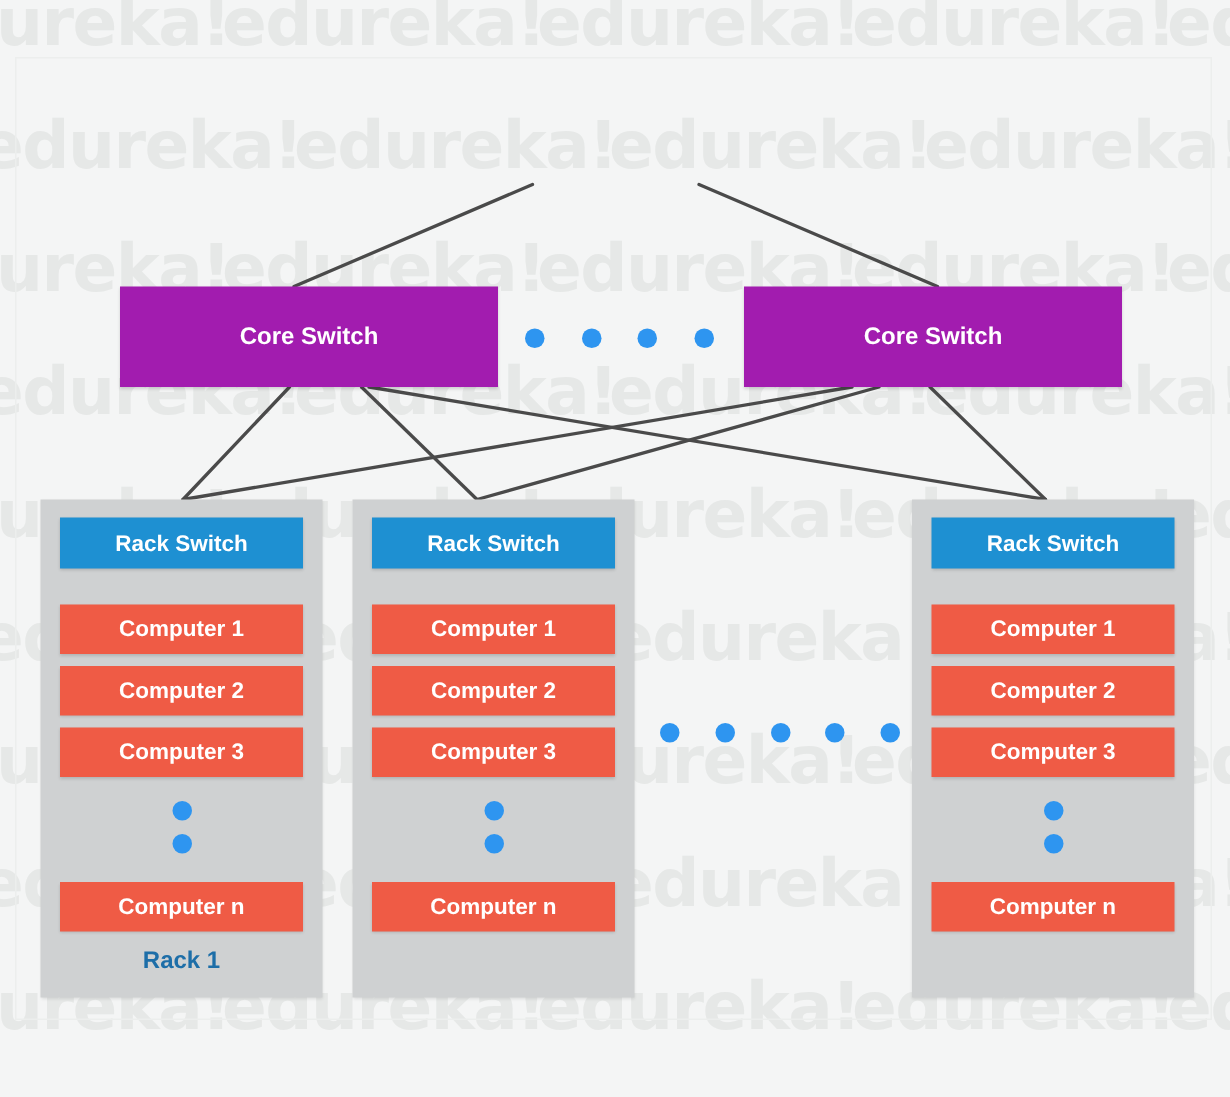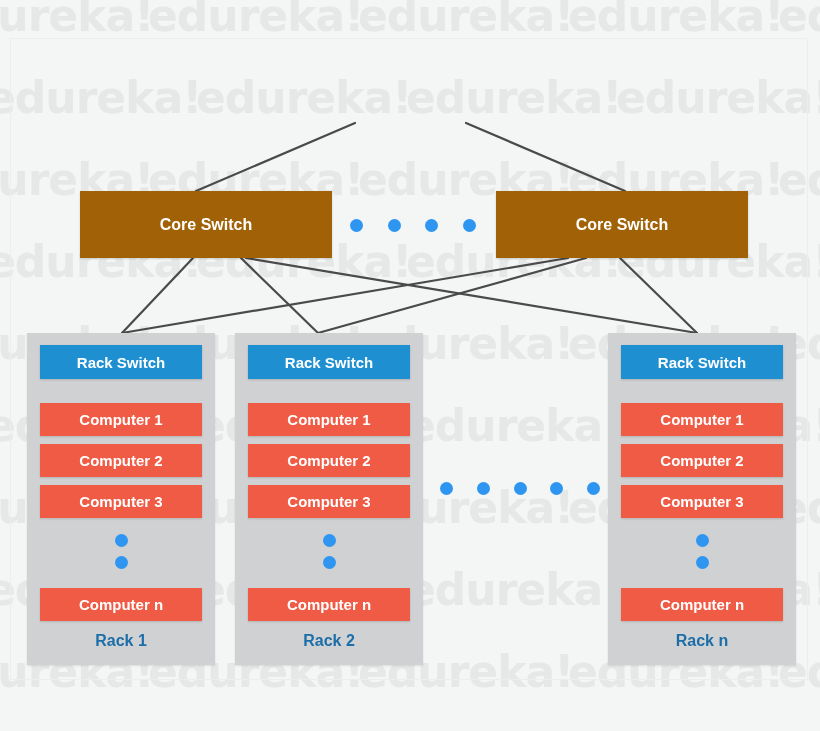--- a/index.html
+++ b/index.html
@@ -65,21 +65,21 @@
   #hadoop-cluster {
     left: 285px; top: 48px;
     width: 250px; height: 75px;
     background: #084a5a;
     font-size: 17px;
     box-shadow: 0 1px 2px rgba(0,0,0,0.18);
   }
   .core-switch {
     top: 191px;
     width: 252px; height: 67px;
-    background: #a16207;
+    background: #a21caf;
     font-size: 16px;
     box-shadow: 0 1px 2px rgba(0,0,0,0.15);
     justify-content: center;
   }
   #core-switch-left  { left: 80px; }
   #core-switch-right { left: 496px; }
 
   
   .dots {
     position: absolute;
@@ -278,31 +278,29 @@
       <div class="computer" style="background: rgb(239, 91, 69);">Computer 1</div>
       <div class="computer" style="background: rgb(239, 91, 69);">Computer 2</div>
       <div class="computer" style="background: rgb(239, 91, 69);">Computer 3</div>
       <div class="rack-dot-zone">
         <div class="vdots" style="top: 8px;">
           <span class="dot" style="background: rgb(46, 149, 240);"></span>
           <span class="dot" style="background: rgb(46, 149, 240);"></span>
         </div>
       </div>
       <div class="computer last" style="background: rgb(239, 91, 69);">Computer n</div>
-      <div class="rack-label" style="color: rgb(29, 110, 168);">Rack 2</div>
     </div>
   <div class="rack" id="rack-3" style="background: rgb(207, 209, 210);">
       <div class="rack-switch" style="background: rgb(30, 144, 210);">Rack Switch</div>
       <div class="rack-gap"></div>
       <div class="computer" style="background: rgb(239, 91, 69);">Computer 1</div>
       <div class="computer" style="background: rgb(239, 91, 69);">Computer 2</div>
       <div class="computer" style="background: rgb(239, 91, 69);">Computer 3</div>
       <div class="rack-dot-zone">
         <div class="vdots" style="top: 8px;">
           <span class="dot" style="background: rgb(46, 149, 240);"></span>
           <span class="dot" style="background: rgb(46, 149, 240);"></span>
         </div>
       </div>
       <div class="computer last" style="background: rgb(239, 91, 69);">Computer n</div>
-      <div class="rack-label" style="color: rgb(29, 110, 168);">Rack n</div>
     </div>
 
 </div>
 
 </body></html>

